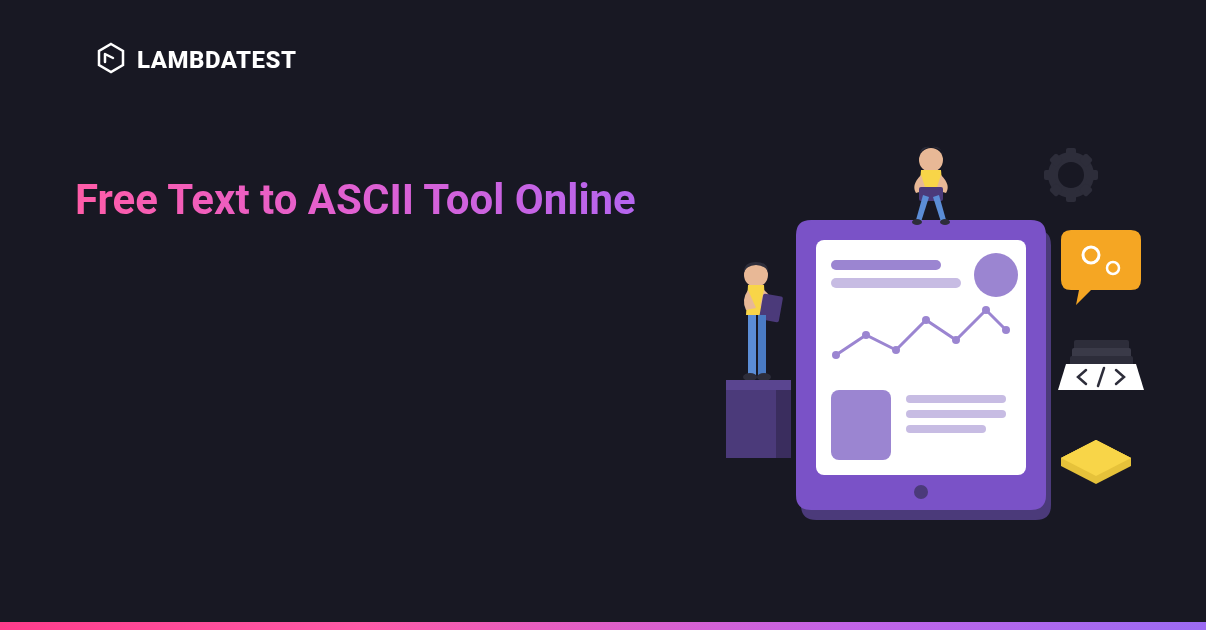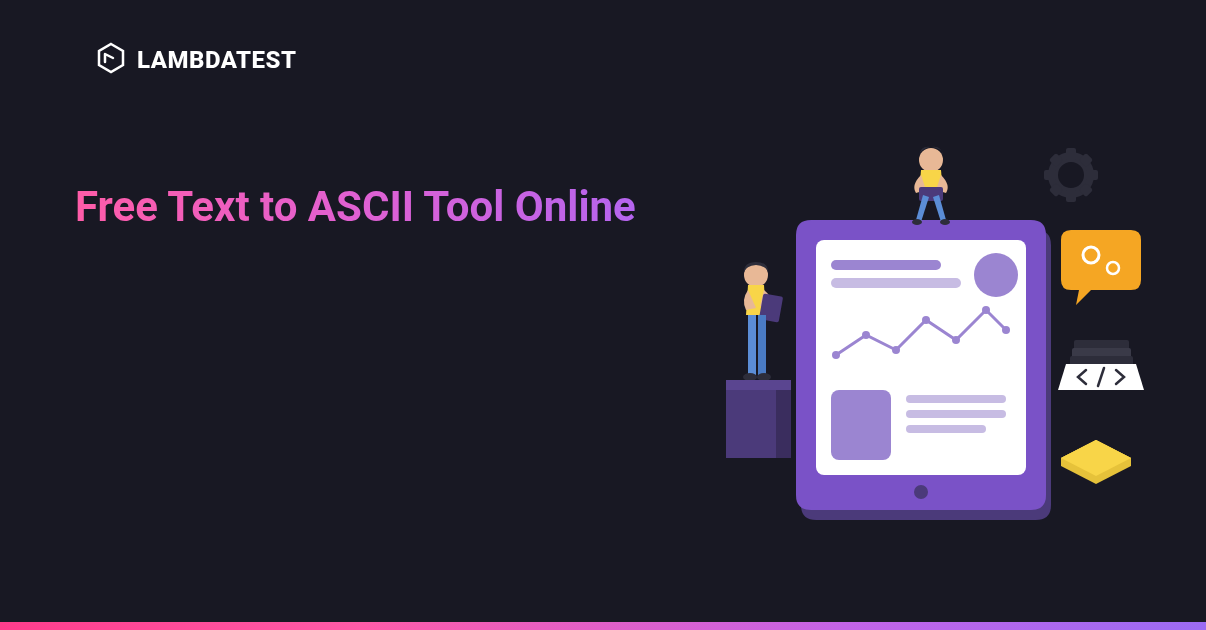--- a/index.html
+++ b/index.html
@@ -28,21 +28,21 @@
       height: 32px;
     }
     .logo-text {
       color: #fff;
       font-size: 24px;
       font-weight: 800;
       letter-spacing: 0.5px;
     }
     .content {
       position: absolute;
-      top: 182px;
+      top: 175px;
       left: 75px;
       max-width: 600px;
     }
     .title {
       font-size: 42px;
       font-weight: 700;
       background: linear-gradient(90deg, #ff5ca8 0%, #e060d2 50%, #b565ef 100%);
       -webkit-background-clip: text;
       background-clip: text;
       -webkit-text-fill-color: transparent;

